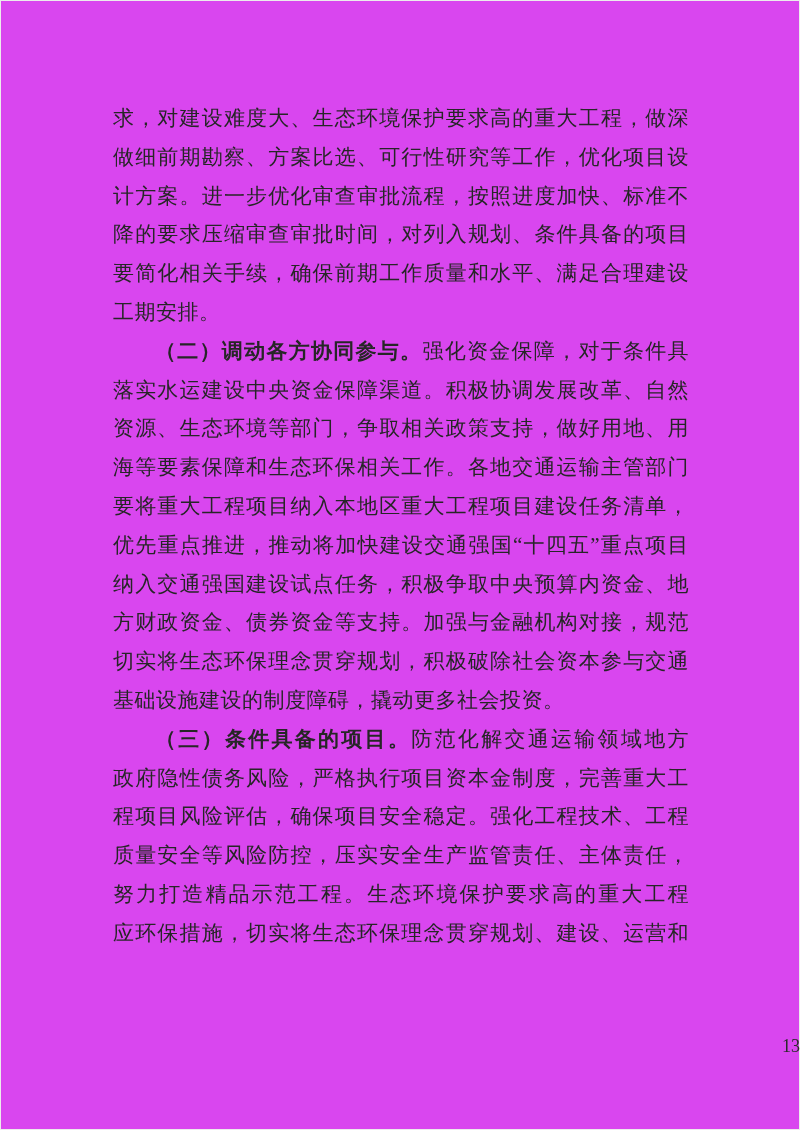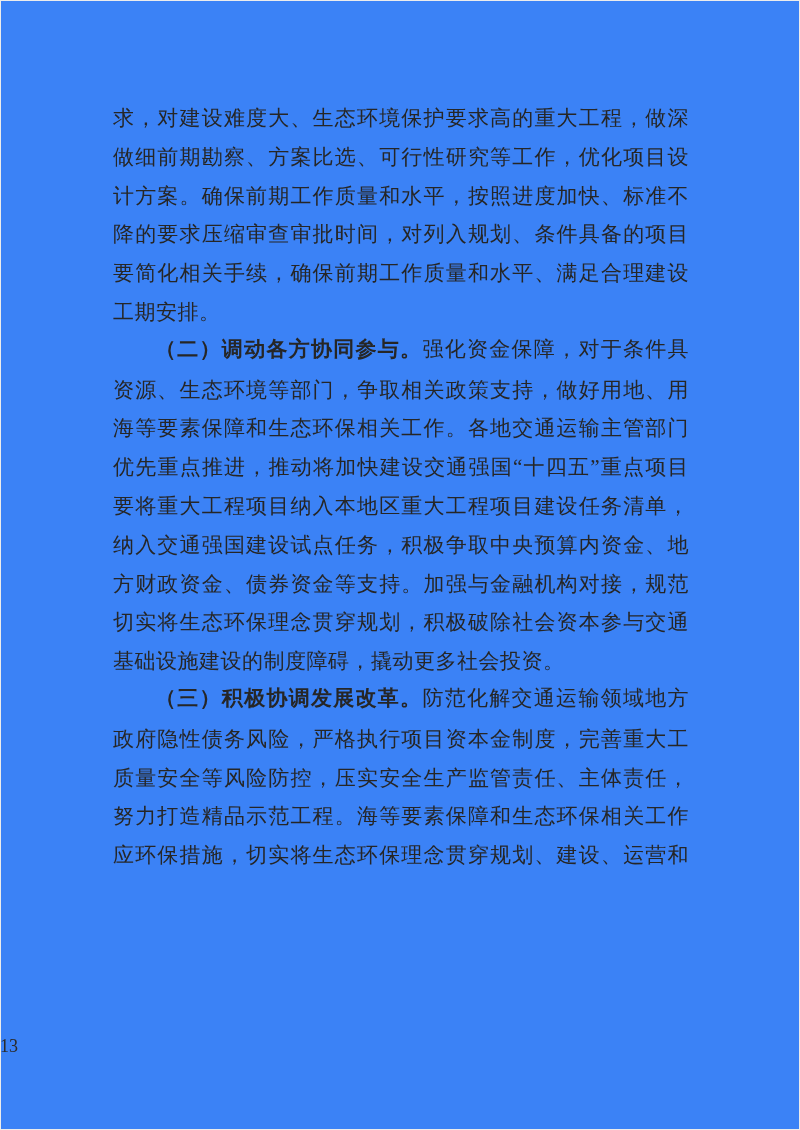--- a/index.html
+++ b/index.html
@@ -5,21 +5,21 @@
   html, body {
     margin: 0;
     padding: 0;
     background: #f4f4f4;
   }
   .page {
     position: relative;
     width: 800px;
     height: 1130px;
     margin: 0 auto;
-    background: #3b82f6;
+    background: #d946ef;
     box-shadow: inset 0 0 0 1px #ececec;
     overflow: hidden;
     font-family: "Liberation Serif", "DejaVu Serif", serif;
     color: #262626;
   }
   .text-body {
     position: absolute;
     left: 113px;
     top: 99px;
     width: 576px;
@@ -33,61 +33,62 @@
     text-align-last: justify;
     letter-spacing: 0.5px;
     white-space: normal;
   }
   .line.lastline {
     text-align: right;
     text-align-last: left;
   }
   .line.indent {
     text-indent: 42px;
-    font-family: Liberation Mono, monospace;
   }
   .line b {
     font-weight: bold;
   }
   .page-number {
     position: absolute;
     left: 0;
     top: 1036px;
     width: 800px;
-    text-align: left;
+    text-align: right;
     font-size: 18px;
     color: #2b2b2b;
   }
 </style>
 </head>
 <body>
 
 <div class="page">
   <div class="text-body">
       <div class="para">
         <div class="line">求，对建设难度大、生态环境保护要求高的重大工程，做深</div>
         <div class="line">做细前期勘察、方案比选、可行性研究等工作，优化项目设</div>
-        <div class="line">计方案。确保前期工作质量和水平，按照进度加快、标准不</div>
+        <div class="line">计方案。进一步优化审查审批流程，按照进度加快、标准不</div>
         <div class="line">降的要求压缩审查审批时间，对列入规划、条件具备的项目</div>
         <div class="line">要简化相关手续，确保前期工作质量和水平、满足合理建设</div>
         <div class="line lastline">工期安排。</div>
       </div>
       <div class="para">
         <div class="line indent"><b>（二）调动各方协同参与。</b>强化资金保障，对于条件具</div>
+        <div class="line">落实水运建设中央资金保障渠道。积极协调发展改革、自然</div>
         <div class="line">资源、生态环境等部门，争取相关政策支持，做好用地、用</div>
         <div class="line">海等要素保障和生态环保相关工作。各地交通运输主管部门</div>
+        <div class="line">要将重大工程项目纳入本地区重大工程项目建设任务清单，</div>
         <div class="line">优先重点推进，推动将加快建设交通强国“十四五”重点项目</div>
-        <div class="line">要将重大工程项目纳入本地区重大工程项目建设任务清单，</div>
         <div class="line">纳入交通强国建设试点任务，积极争取中央预算内资金、地</div>
         <div class="line">方财政资金、债券资金等支持。加强与金融机构对接，规范</div>
         <div class="line">切实将生态环保理念贯穿规划，积极破除社会资本参与交通</div>
         <div class="line lastline">基础设施建设的制度障碍，撬动更多社会投资。</div>
       </div>
       <div class="para">
-        <div class="line indent"><b>（三）积极协调发展改革。</b>防范化解交通运输领域地方</div>
+        <div class="line indent"><b>（三）条件具备的项目。</b>防范化解交通运输领域地方</div>
         <div class="line">政府隐性债务风险，严格执行项目资本金制度，完善重大工</div>
+        <div class="line">程项目风险评估，确保项目安全稳定。强化工程技术、工程</div>
         <div class="line">质量安全等风险防控，压实安全生产监管责任、主体责任，</div>
-        <div class="line">努力打造精品示范工程。海等要素保障和生态环保相关工作</div>
+        <div class="line">努力打造精品示范工程。生态环境保护要求高的重大工程</div>
         <div class="line">应环保措施，切实将生态环保理念贯穿规划、建设、运营和</div>
       </div>
     </div>
   <div class="page-number">13</div>
 </div>
 
 </body></html>

